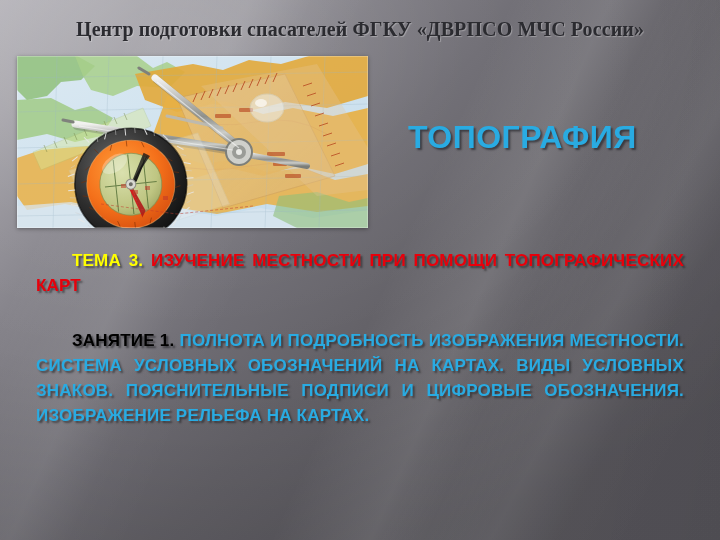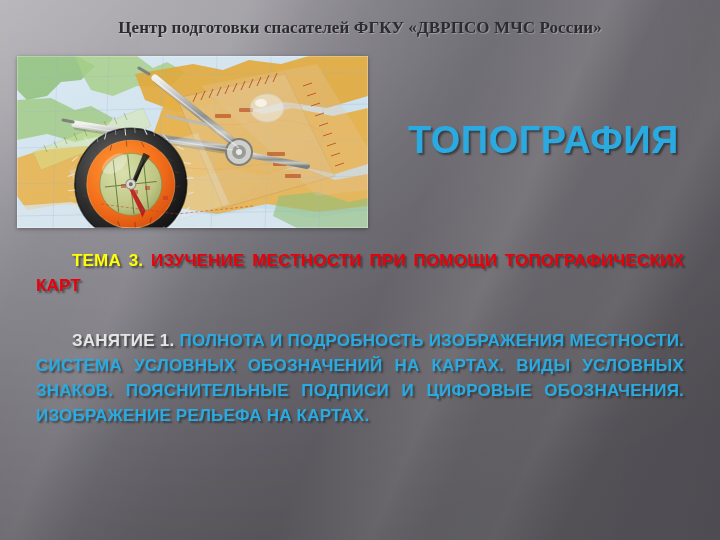--- a/index.html
+++ b/index.html
@@ -77,21 +77,21 @@
 
   
   .slide-title {
     position: absolute;
     left: 0;
     top: 18px;
     width: 720px;
     text-align: center;
     font-family: "Liberation Serif", serif;
     font-weight: bold;
-    font-size: 17px;
+    font-size: 20px;
     letter-spacing: 0.1px;
     color: #2b2b30;
     text-shadow: 1px 1px 1px rgba(255,255,255,0.30);
     white-space: nowrap;
   }
 
   
   .photo {
     position: absolute;
     left: 17px;
@@ -104,21 +104,21 @@
   }
   .photo svg { display: block; width: 100%; height: 100%; }
 
   
   .topo-heading {
     position: absolute;
     left: 408px;
     top: 119px;
     width: 300px;
     text-align: left;
-    font-size: 38px;
+    font-size: 32px;
     font-weight: bold;
     letter-spacing: 0.5px;
     color: #29ABE2;
     text-shadow: 2px 2px 2px rgba(20,20,25,0.55);
     white-space: nowrap;
   }
 
   
   .block {
     position: absolute;
@@ -144,21 +144,21 @@
     color: #FFFF00;
     text-shadow: 2px 2px 2px rgba(25,25,28,0.6);
   }
   .block-zanyatie {
     top: 328px;
     color: #29ABE2;
     text-shadow: 2px 2px 2px rgba(25,25,28,0.55);
   }
   .block-zanyatie .indent { display:inline-block; width: 36px; }
   .block-zanyatie .lead-in {
-    color: #e5e5e5;
+    color: #000000;
     text-shadow: 2px 2px 2px rgba(25,25,28,0.6);
   }
 </style>
 </head>
 <body>
 
 <div id="slide">
 
   <div class="bg-base"></div>
   <div class="bg-streak s1"></div>

